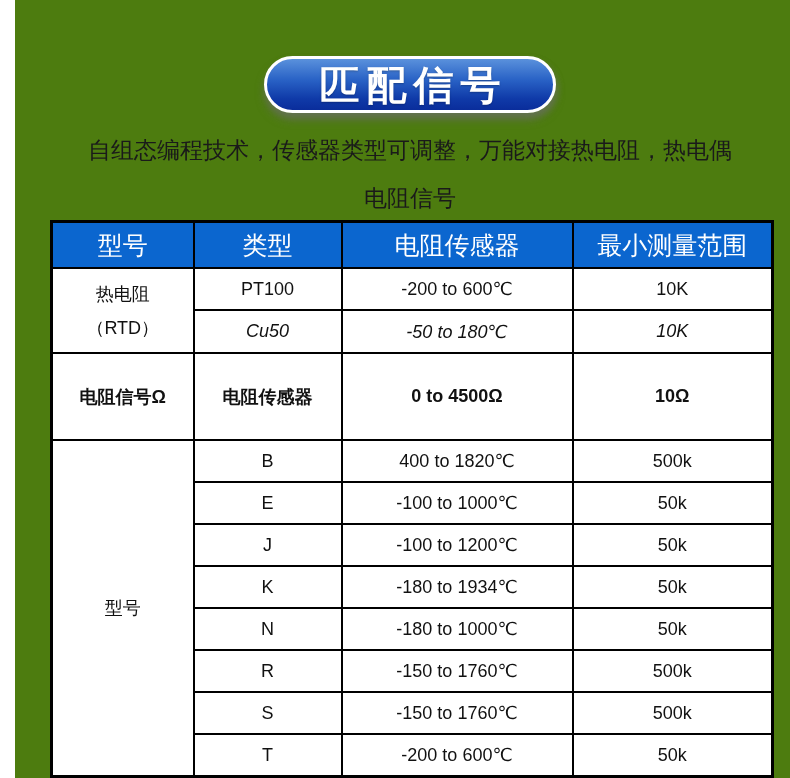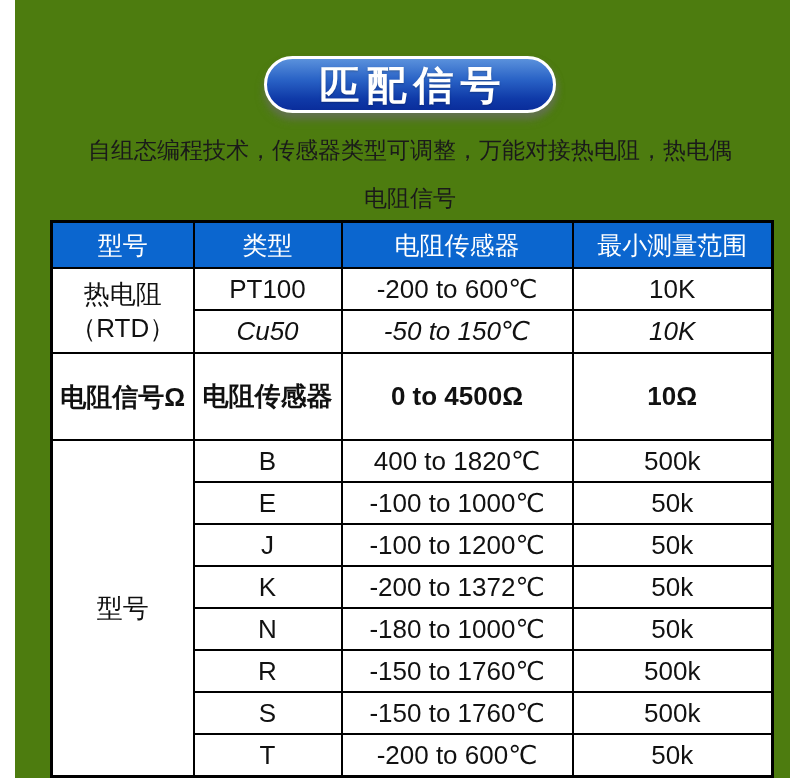--- a/index.html
+++ b/index.html
@@ -75,21 +75,21 @@
   }
   table.spec th {
     background: #0b66cf;
     color: #ffffff;
     font-size: 25px;
     font-weight: 500;
     height: 44px;
     border-color: #000000;
   }
   table.spec td {
-    font-size: 26px;
+    font-size: 18px;
     font-weight: 400;
     color: #111111;
     height: 40px;
     background: #ffffff;
   }
   td.group-label {
     white-space: pre-line;
     line-height: 34px;
   }
   tr.tall td { height: 85px; font-weight: bold; }
@@ -126,21 +126,21 @@
 
       <tr>
         <td class="group-label" rowspan="2">热电阻
 （RTD）</td>
         <td>PT100</td>
         <td>-200 to 600℃</td>
         <td>10K</td>
       </tr>
       <tr class="r-cu">
         <td>Cu50</td>
-        <td>-50 to 150℃</td>
+        <td>-50 to 180℃</td>
         <td>10K</td>
       </tr>
 
       <tr class="tall">
         <td class="group-label">电阻信号Ω</td>
         <td>电阻传感器</td>
         <td>0 to 4500Ω</td>
         <td>10Ω</td>
       </tr>
 
@@ -155,21 +155,21 @@
         <td>-100 to 1000℃</td>
         <td>50k</td>
       </tr>
       <tr>
         <td>J</td>
         <td>-100 to 1200℃</td>
         <td>50k</td>
       </tr>
       <tr>
         <td>K</td>
-        <td>-200 to 1372℃</td>
+        <td>-180 to 1934℃</td>
         <td>50k</td>
       </tr>
       <tr>
         <td>N</td>
         <td>-180 to 1000℃</td>
         <td>50k</td>
       </tr>
       <tr>
         <td>R</td>
         <td>-150 to 1760℃</td>

